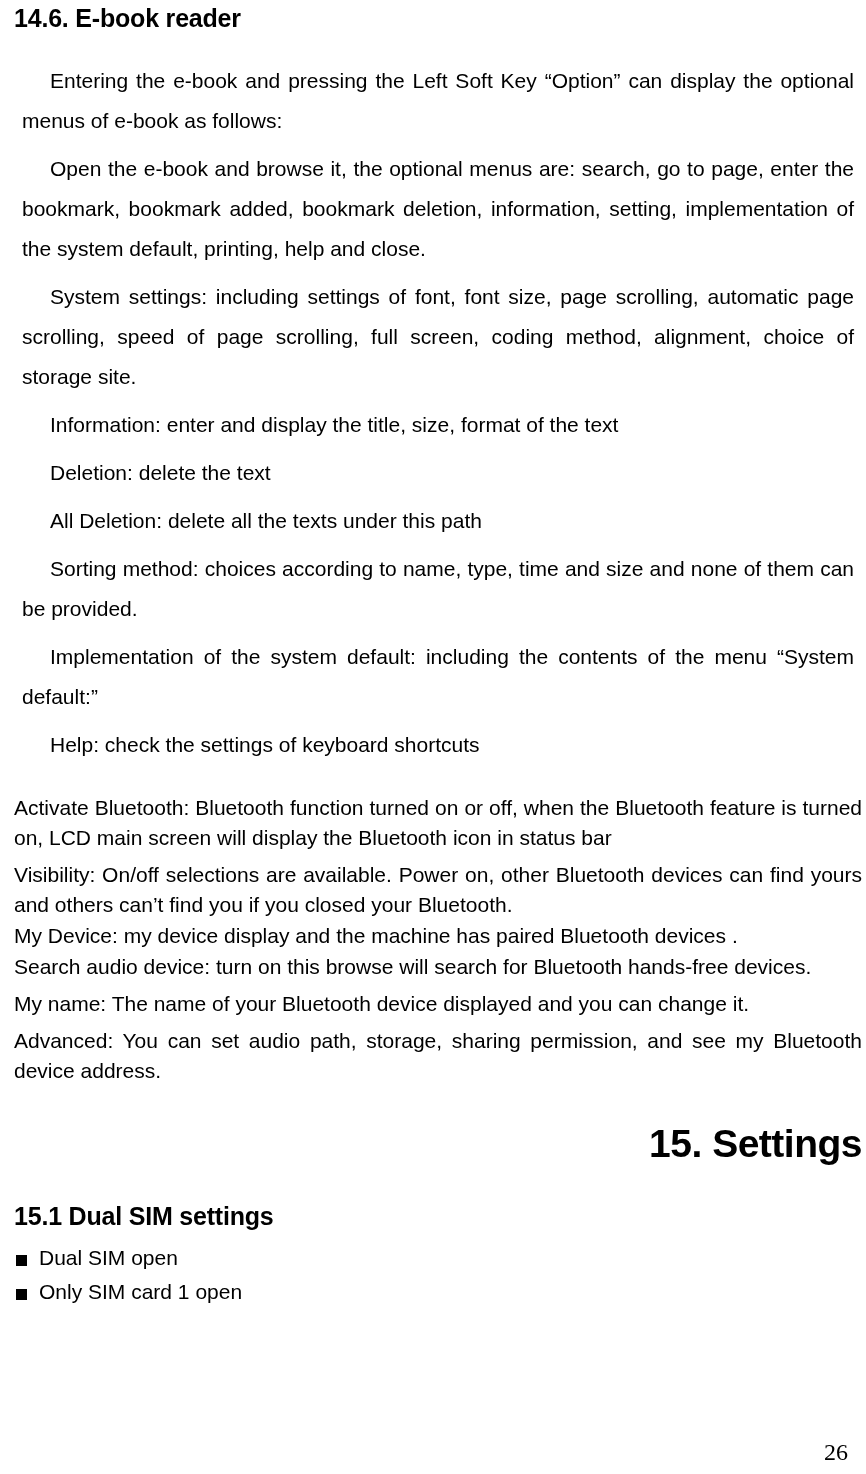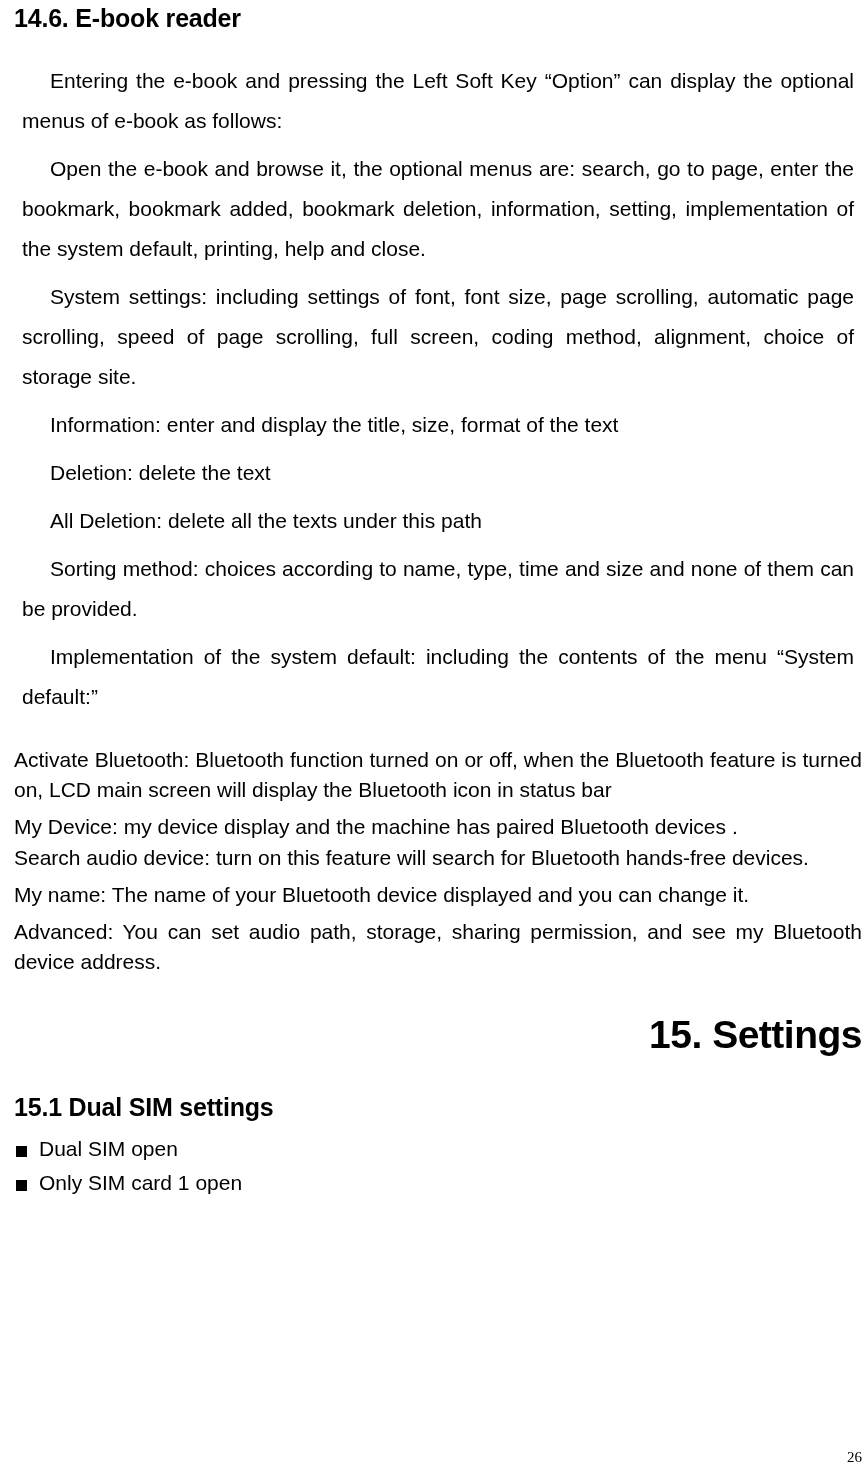--- a/index.html
+++ b/index.html
@@ -71,49 +71,51 @@
     width: 11px;
     height: 11px;
     background: #000;
     margin-right: 12px;
     position: relative;
     top: 1px;
     flex: 0 0 auto;
   }
   .page-number {
     position: absolute;
-    right: 4px;
+    right: 18px;
     bottom: 12px;
     font-family: "Times New Roman", Times, serif;
-    font-size: 15px;
+    font-size: 24px;
   }
 </style>
 </head>
 <body>
 
 <div class="page">
 
   <h2 class="section-heading">14.6. E-book reader</h2>
 
   <div class="body-paragraphs">
     <p class="indent">Entering the e-book and pressing the Left Soft Key “Option” can display the optional menus of e-book as follows:</p>
     <p class="indent">Open the e-book and browse it, the optional menus are: search, go to page, enter the bookmark, bookmark added, bookmark deletion, information, setting, implementation of the system default, printing, help and close.</p>
     <p class="indent">System settings: including settings of font, font size, page scrolling, automatic page scrolling, speed of page scrolling, full screen, coding method, alignment, choice of storage site.</p>
     <p class="indent">Information: enter and display the title, size, format of the text</p>
     <p class="indent">Deletion: delete the text</p>
     <p class="indent">All Deletion: delete all the texts under this path</p>
     <p class="indent">Sorting method: choices according to name, type, time and size and none of them can be provided.</p>
     <p class="indent">Implementation of the system default: including the contents of the menu “System default:”</p>
+    <p class="indent">Help: check the settings of keyboard shortcuts</p>
   </div>
 
 
   <div class="bluetooth-paragraphs">
     <p>Activate Bluetooth: Bluetooth function turned on or off, when the Bluetooth feature is turned on, LCD main screen will display the Bluetooth icon in status bar</p>
+    <p class="tight">Visibility: On/off selections are available. Power on, other Bluetooth devices can find yours and others can’t find you if you closed your Bluetooth.</p>
     <p class="tight">My Device: my device display and the machine has paired Bluetooth devices .</p>
-    <p>Search audio device: turn on this feature will search for Bluetooth hands-free devices.</p>
+    <p>Search audio device: turn on this browse will search for Bluetooth hands-free devices.</p>
     <p>My name: The name of your Bluetooth device displayed and you can change it.</p>
     <p>Advanced: You can set audio path, storage, sharing permission, and see my Bluetooth device address.</p>
   </div>
 
   <h1 class="chapter-heading">15.  Settings</h1>
 
   <h2 class="section-heading" style="margin-bottom:3px;">15.1    Dual SIM settings</h2>
 
   <ul class="bullet-list">
     <li>

